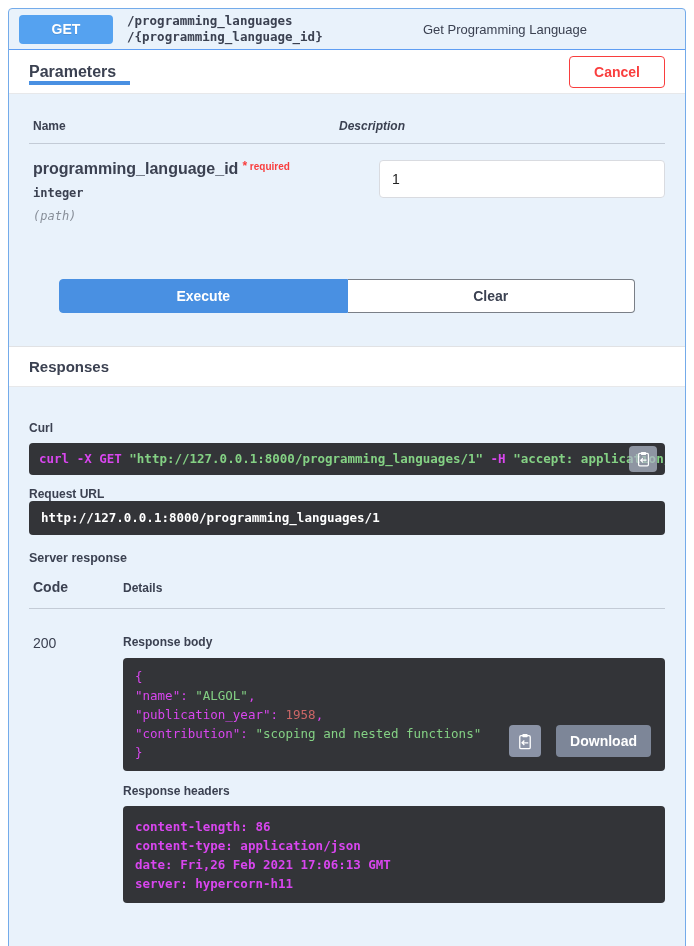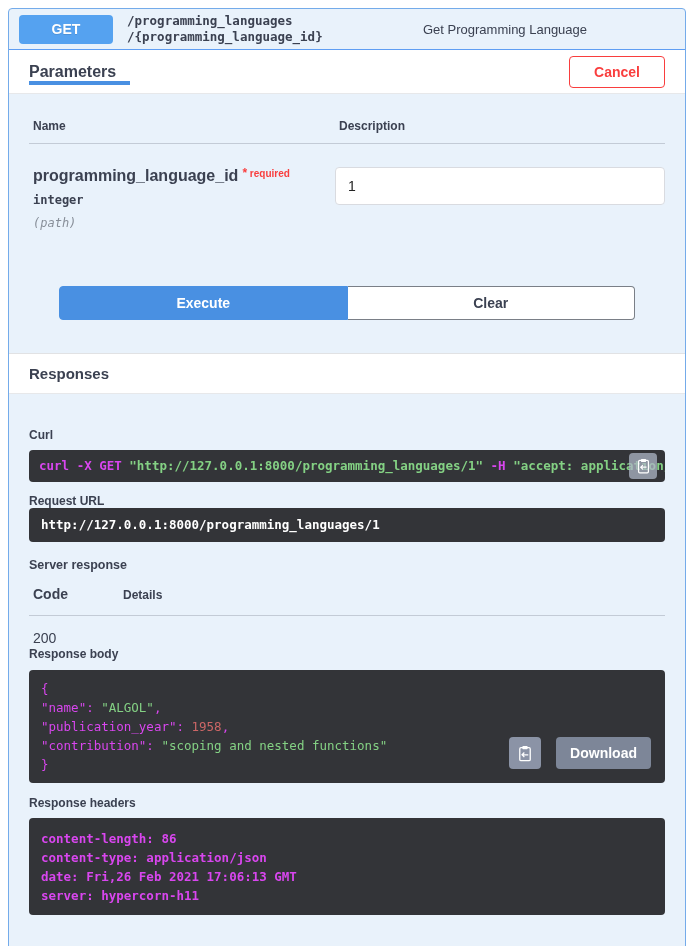--- a/index.html
+++ b/index.html
@@ -31,22 +31,22 @@
     background:#4990e2; }
   .cancel-button { margin-left:auto; background:transparent; border:1px solid #f93e3e;
     color:#f93e3e; font-weight:bold; font-size:14px; padding:7px 24px; border-radius:4px;
     font-family:"Liberation Sans", sans-serif; cursor:pointer; }
 
   
   .params-body { padding:25px 20px 0; }
   .params-cols { display:flex; padding:0 4px 10px;
     border-bottom:1px solid rgba(59,65,81,.22); }
   .col-name { width:306px; font-size:12px; font-weight:bold; }
-  .col-desc { flex:1; font-size:12px; font-weight:bold; }
-  .param-row { display:flex; margin-top:23px; }
+  .col-desc { flex:1; font-size:12px; font-weight:bold;font-style:italic; }
+  .param-row { display:flex; margin-top:16px;gap:44px; }
   .param-left { width:306px; padding-left:4px; }
   .param-name { font-size:16px; font-weight:bold; color:#3b4151; }
   .param-required { color:#f93e3e; font-size:10px; font-weight:bold;
     position:relative; top:-4px; margin-left:4px; }
   .param-required .star { font-size:12px; }
   .param-type { font-family:"DejaVu Sans Mono", monospace; font-weight:bold;
     font-size:12px; margin-top:8px; }
   .param-loc { font-family:"DejaVu Sans Mono", monospace; font-style:italic;
     font-size:12px; color:#888f99; margin-top:9px; }
   .param-right { flex:1; }
@@ -81,21 +81,21 @@
     align-items:center; justify-content:center; cursor:pointer; }
   .requrl-label { margin-top:12px; }
   .requrl-box { padding:10px 12px; font-weight:bold; line-height:14px; }
   .server-resp-label { margin-top:16px; font-size:12.5px; }
 
   .code-cols { display:flex; align-items:flex-end; margin-top:14px; padding-bottom:13px;
     border-bottom:1px solid rgba(59,65,81,.22); }
   .code-col-h { width:94px; font-size:14px; font-weight:bold; padding-left:4px; }
   .details-col-h { flex:1; font-size:12px; font-weight:bold; }
 
-  .resp-row { display:flex; margin-top:13px;flex-direction:column; }
+  .resp-row { display:flex; margin-top:25px; }
   .status-col { width:94px; font-size:14px; padding-left:4px; padding-top:1px; }
   .details-col { flex:1; }
   .resp-body-label { margin-top:1px; }
   .resp-body-box { margin-top:9px; padding:9px 12px; line-height:19px; position:relative; }
   .body-actions { position:absolute; right:14px; bottom:14px; display:flex; gap:15px;
     align-items:center;border-radius:16px; }
   .copy-btn2 { width:32px; height:32px; background:#8b93a6; border:none; border-radius:4px;
     display:flex; align-items:center; justify-content:center; cursor:pointer; }
   .download-button { background:#7d8698; border:none; border-radius:4px; color:#fff;
     font-weight:bold; font-size:14px; padding:8px 14px;

